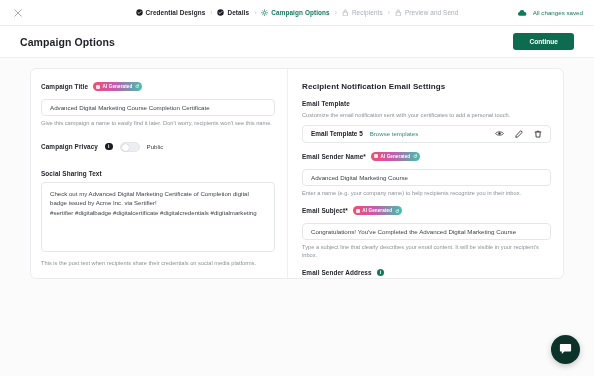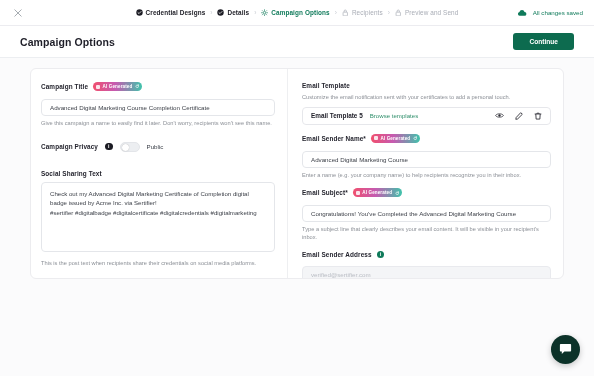--- a/index.html
+++ b/index.html
@@ -422,20 +422,21 @@
           </div>
           <textarea class="textarea" style="">Check out my Advanced Digital Marketing Certificate of Completion digital badge issued by Acme Inc. via Sertifier!
 #sertifier #digitalbadge #digitalcertificate #digitalcredentials #digitalmarketing</textarea>
           <div class="helper">This is the post text when recipients share their credentials on social media platforms.</div>
         </div>
 
       </div>
 
       <div class="col-right">
 
+        <div class="section-title">Recipient Notification Email Settings</div>
 
         <div class="field">
           <div class="field-label-row">
             <span class="field-label">Email Template</span>
           </div>
           <div class="helper" style="margin-top:0;">Customize the email notification sent with your certificates to add a personal touch.</div>
           <div class="template-box">
             <span class="template-name">Email Template 5</span>
             <span class="browse-link">Browse templates</span>
             <span class="tpl-icons">

